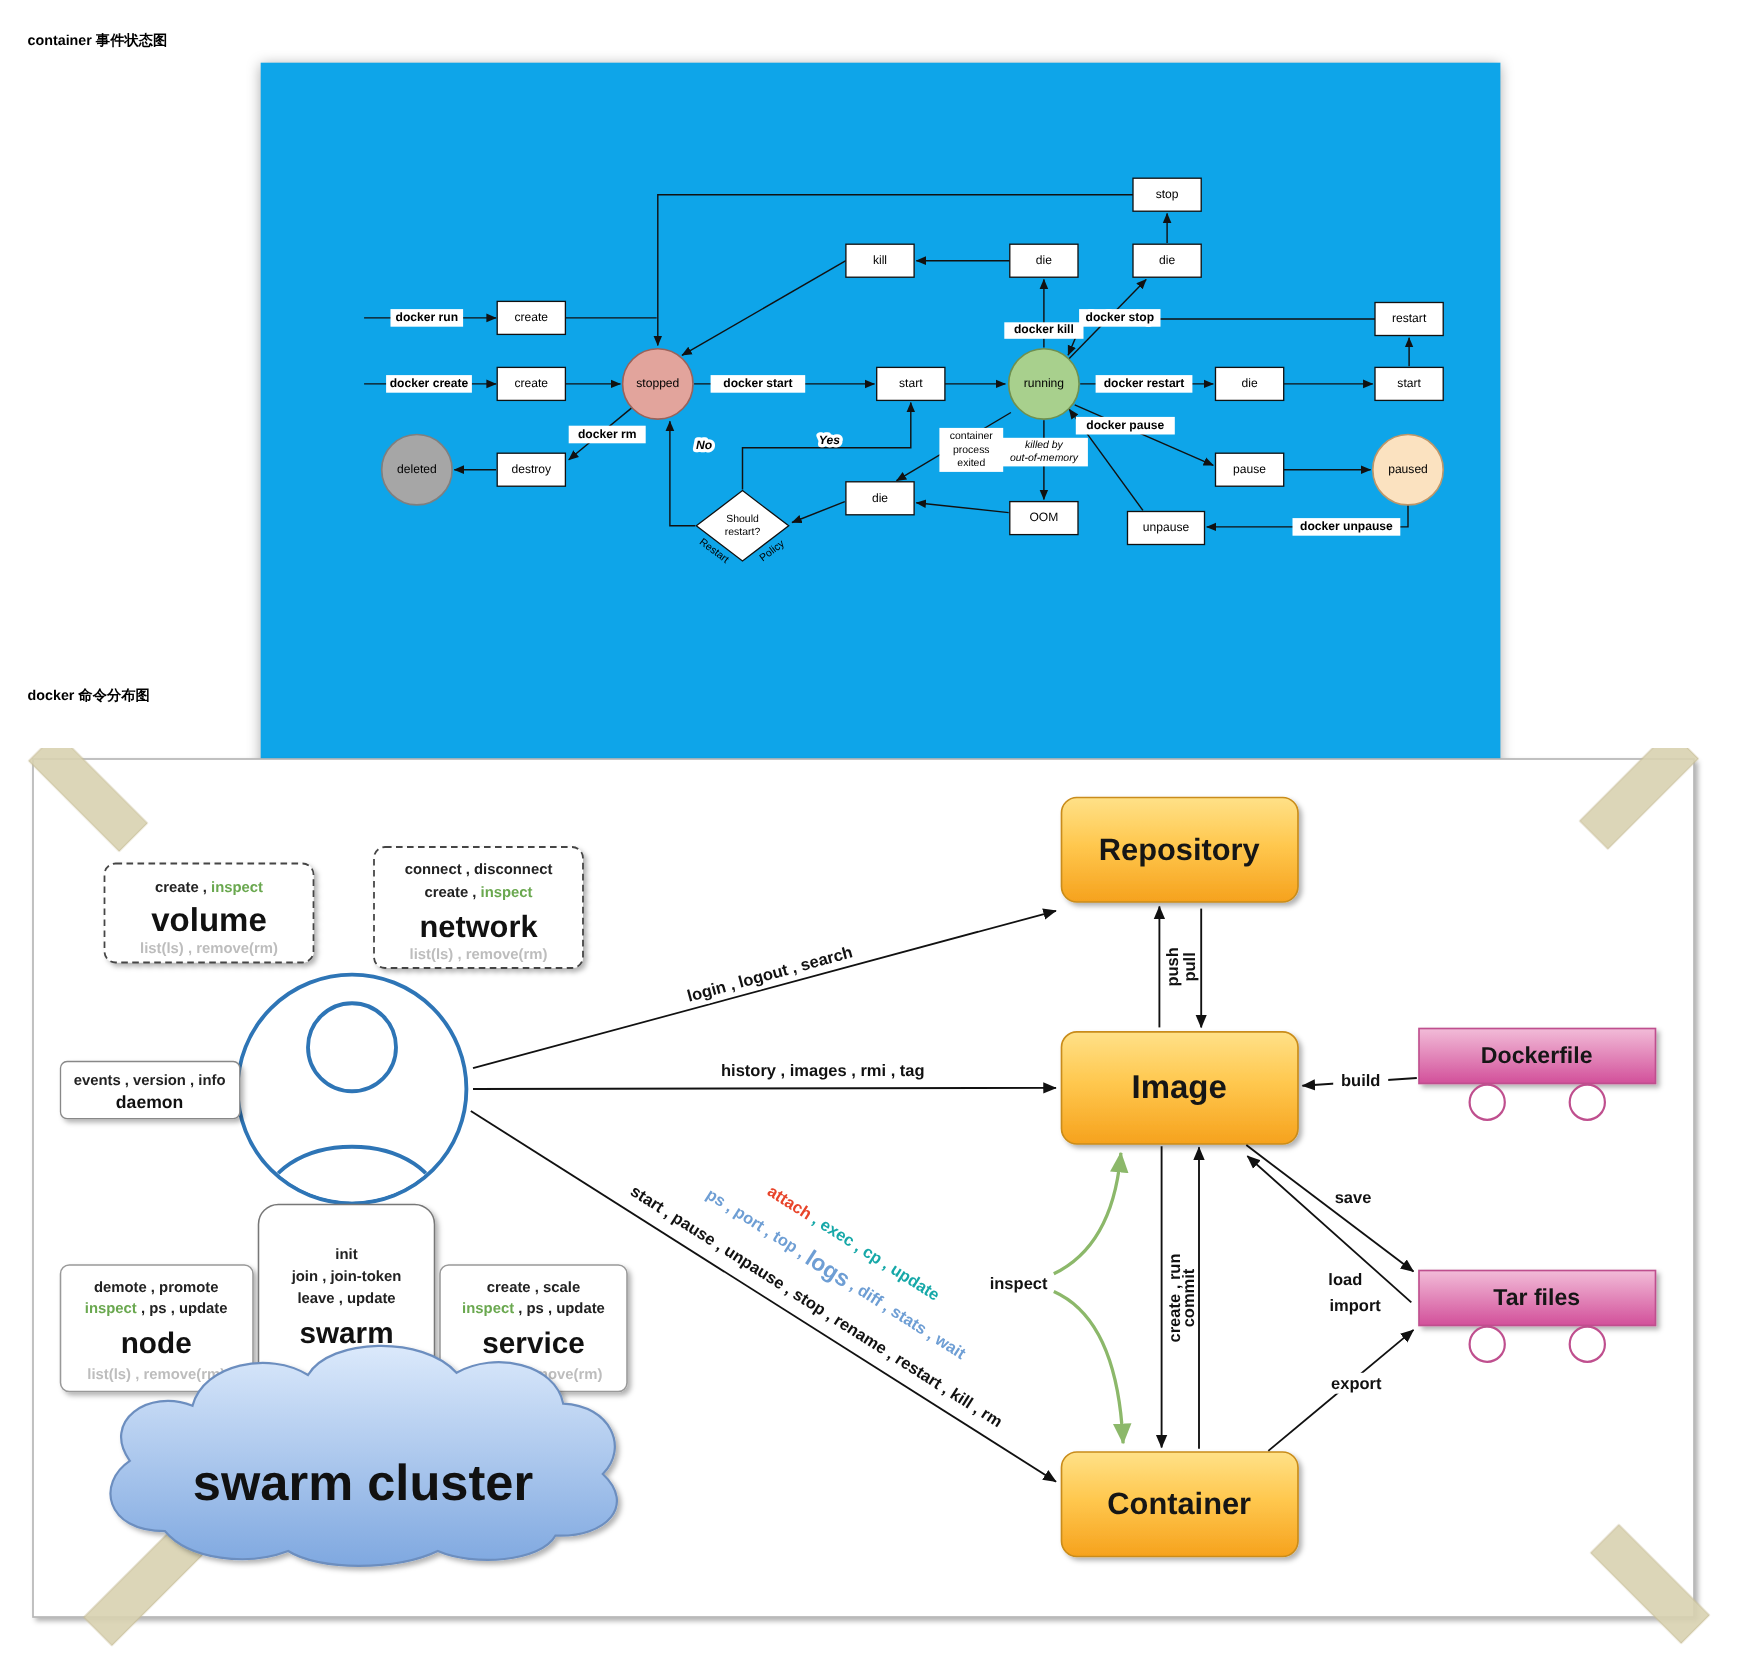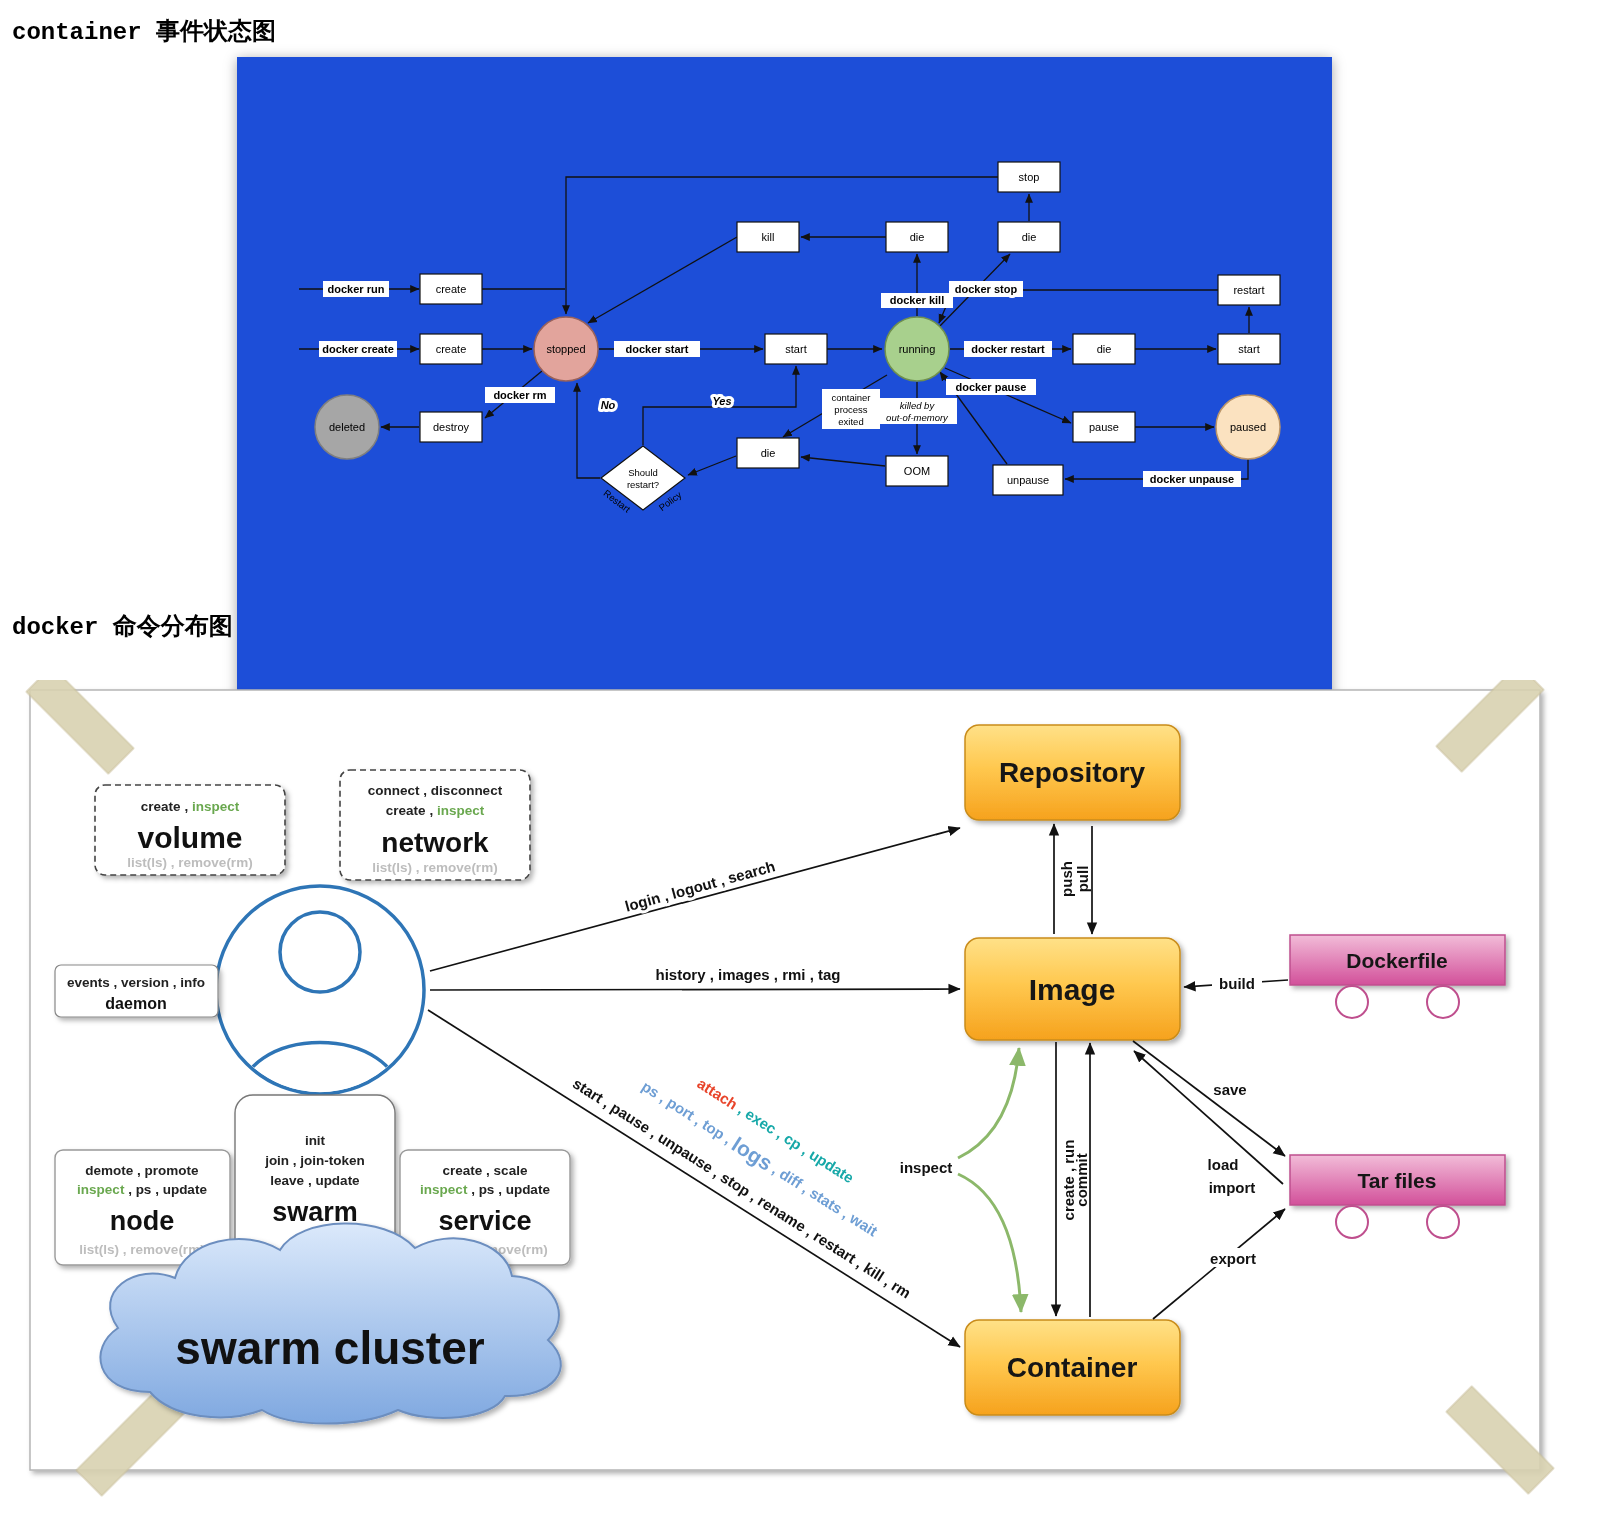--- a/index.html
+++ b/index.html
@@ -1,21 +1,21 @@
 <!DOCTYPE html>
 <html><head>
 <meta charset="utf-8">
 <style>
   html,body{margin:0;padding:0;background:#fff;}
   body{width:1600px;height:1520px;position:relative;font-family:"Liberation Sans",sans-serif;}
-  .title{position:absolute;left:9px;margin:3px;font-weight:bold;font-size:24px;color:#000;font-family:Liberation Mono, monospace;}
+  .title{position:absolute;left:9px;margin:16px;font-weight:bold;font-size:13px;color:#000;}
   #t1{top:12px;}
   #t2{top:607px;}
-  .card{position:absolute;left:237px;top:57px;width:1095px;height:652px;background:#1d4ed8;
-        box-shadow:0 2px 12px rgba(0,0,0,0.35);}
+  .card{position:absolute;left:237px;top:57px;width:1095px;height:652px;background:#0ea5e9;
+        box-shadow:0 2px 12px rgba(0,0,0,0.35);padding-left:32px;}
   #cmd{position:absolute;left:0;top:680px;}
   
   .n{font-size:11px;text-anchor:middle;dominant-baseline:central;fill:#000;}
   .e{font-size:11px;font-weight:bold;text-anchor:middle;dominant-baseline:central;fill:#000;}
   .s{font-size:9.5px;text-anchor:middle;dominant-baseline:central;fill:#000;}
   .it{font-style:italic;}
   .halo{paint-order:stroke;stroke:#fff;stroke-width:6px;stroke-linejoin:round;}
   .nb{fill:#fff;stroke:#111;stroke-width:1.2;}
   
   .g1{font-size:13.5px;font-weight:bold;text-anchor:middle;dominant-baseline:central;fill:#222;}

